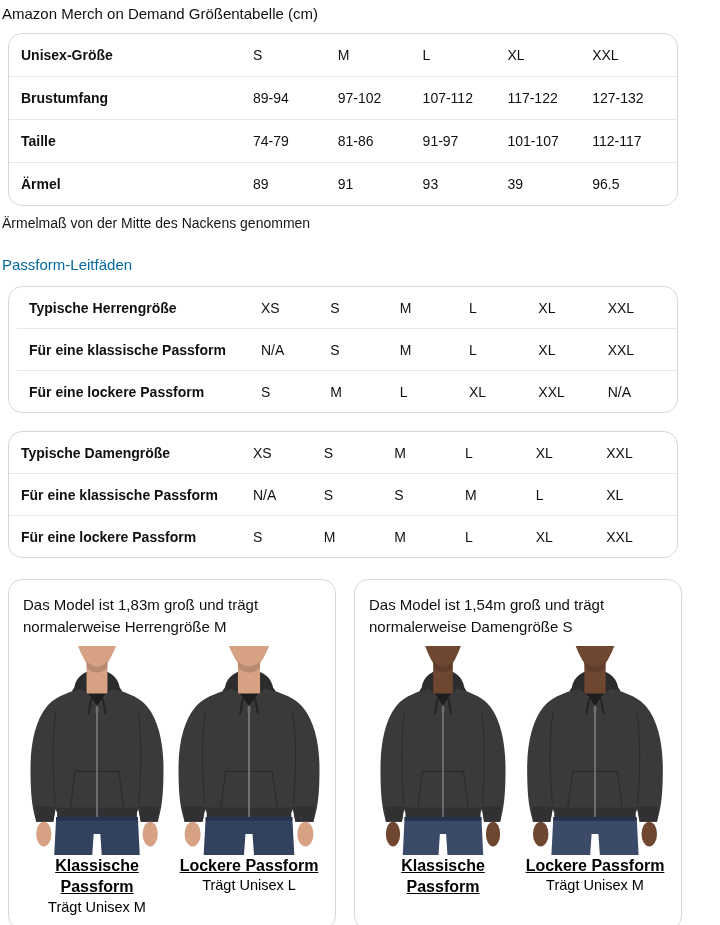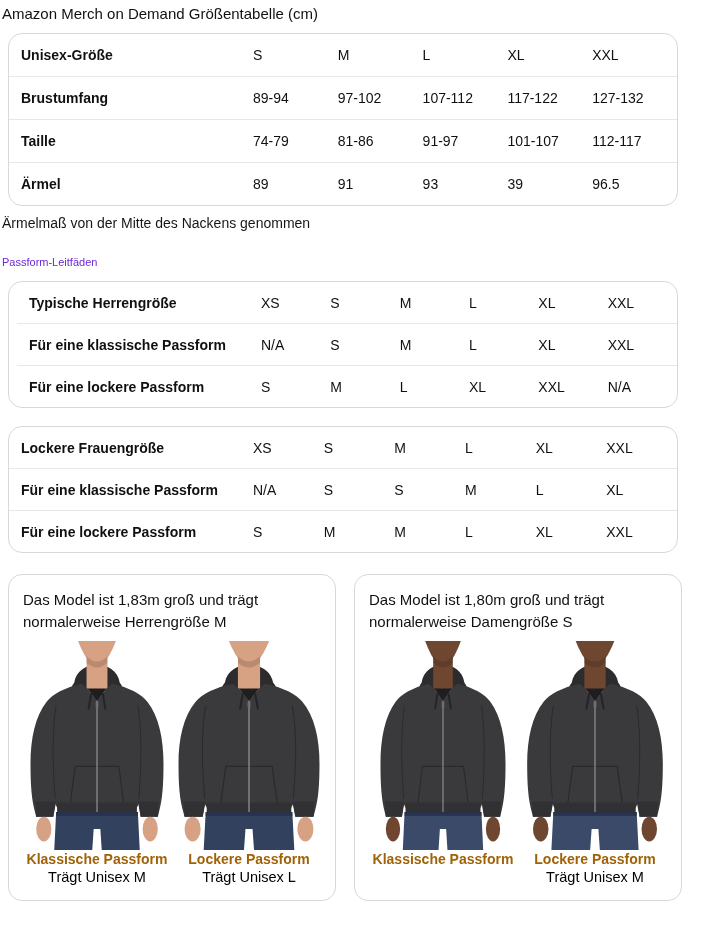--- a/index.html
+++ b/index.html
@@ -10,29 +10,29 @@
   }
   .page{position:relative;width:686px;height:925px;}
   .title{font-size:15px;font-weight:400;margin:0;padding:5px 0 11px 2px;color:#111;}
   .tbl{margin:0 8px;border:1px solid #d5d9d9;border-radius:14px;overflow:hidden;background:#fff;}
   .tbl table{width:100%;border-collapse:separate;border-spacing:0;font-size:14px;color:#0f1111;table-layout:fixed;}
   .tbl td{height:42px;vertical-align:middle;padding:0;border-top:1px solid #e7e7e7;white-space:nowrap;}
   .tbl tr:first-child td{border-top:none;}
   .tbl td.lbl{font-weight:700;padding-left:12px;}
   .tbl.fit td{height:41px;}
   .note{font-size:14px;margin:9px 0 0 2px;color:#161616;}
-  .subheading{font-size:11px;font-weight:400;margin:25px 0 13px 2px;color:#6d28d9;}
+  .subheading{font-size:15px;font-weight:400;margin:25px 0 13px 2px;color:#0369a1;}
   .fit-gap{margin-bottom:18px;padding-left:8px;}
   .cards{display:flex;gap:18px;margin:21px 8px 0 8px;}
   .card{flex:1;border:1px solid #d5d9d9;border-radius:14px;background:#fff;padding:12px 10px 12px 12px;min-height:322px;box-sizing:border-box;}
   .card-desc{font-size:15px;line-height:1.45;margin:2px 2px 8px 2px;color:#0f1111;}
   .models{display:flex;}
   .model{flex:1;margin:0;text-align:center;}
   .model-svg{width:152px;height:209px;display:block;margin:0 auto;}
-  .fit-label{font-weight:700;font-size:14px;line-height:1.35;color:#a16207;}
+  .fit-label{font-weight:700;font-size:16px;line-height:1.35;color:#000000;text-decoration:underline;}
   .size-label{font-size:14.5px;line-height:1.35;color:#000000;}
   .model--male{--skin:#d7a183;--jeans:#31415e;}
   .model--female{--skin:#6f4731;--jeans:#3a4a68;}
   .defs-holder{position:absolute;width:0;height:0;overflow:hidden;}
 </style>
 </head>
 <body>
 
 <svg class="defs-holder" aria-hidden="true">
   <defs>
@@ -175,21 +175,21 @@
           <col style="width:244px">
           <col>
           <col>
           <col>
           <col>
           <col>
           <col>
         </colgroup>
       <tbody>
           <tr>
-        <td class="lbl">Lockere Frauengröße</td>
+        <td class="lbl">Typische Damengröße</td>
         <td>XS</td>
         <td>S</td>
         <td>M</td>
         <td>L</td>
         <td>XL</td>
         <td>XXL</td>
       </tr>
       <tr>
         <td class="lbl">Für eine klassische Passform</td>
         <td>N/A</td>
@@ -232,21 +232,21 @@
             </svg>
           <figcaption>
             <div class="fit-label">Lockere Passform</div>
             <div class="size-label">Trägt Unisex L</div>
           </figcaption>
         </figure>
       </div>
     </div>
 
     <div class="card">
-      <p class="card-desc">Das Model ist 1,80m groß und trägt normalerweise Damengröße S</p>
+      <p class="card-desc">Das Model ist 1,54m groß und trägt normalerweise Damengröße S</p>
       <div class="models">
         <figure class="model model--female">
           <svg class="model-svg" viewBox="0 0 160 220">
               <use href="#fig-model" transform="translate(4.8 0) scale(0.94 1)"></use>
             </svg>
           <figcaption>
             <div class="fit-label">Klassische Passform</div>
           </figcaption>
         </figure>
         <figure class="model model--female">

